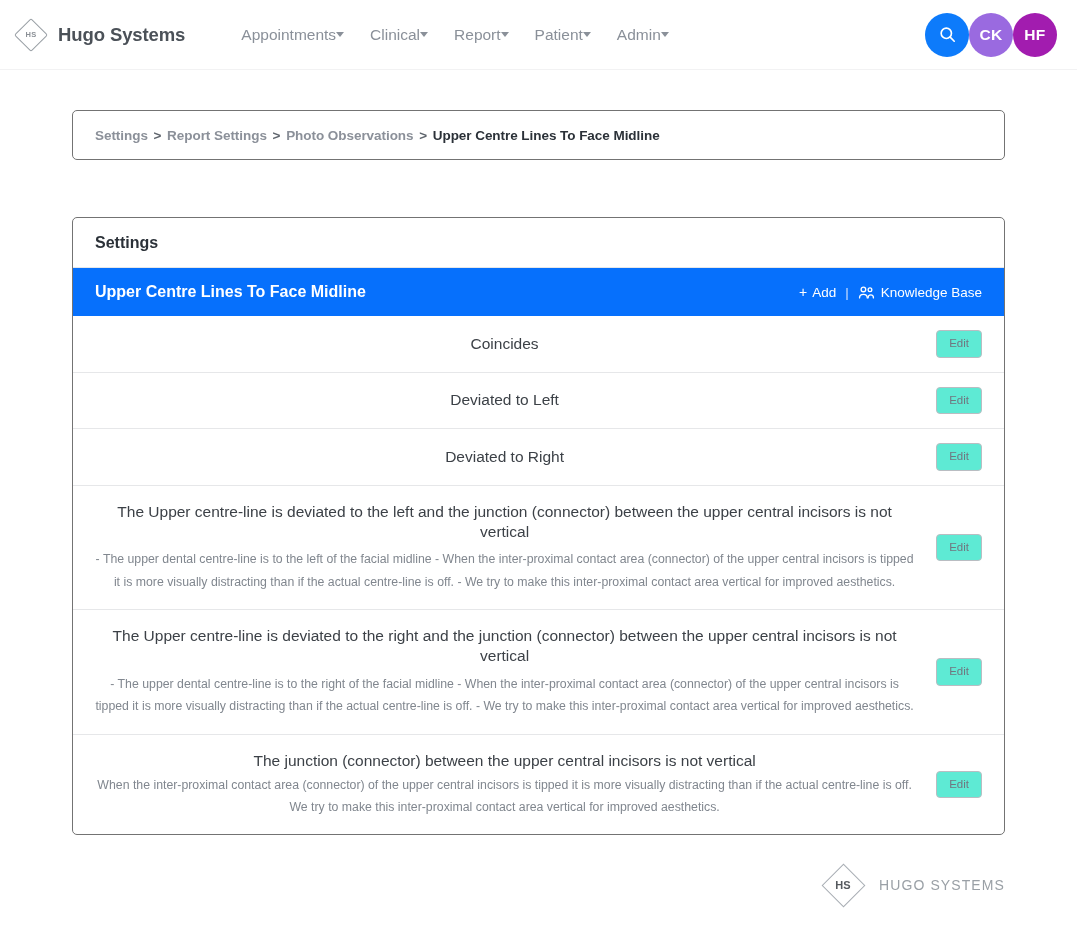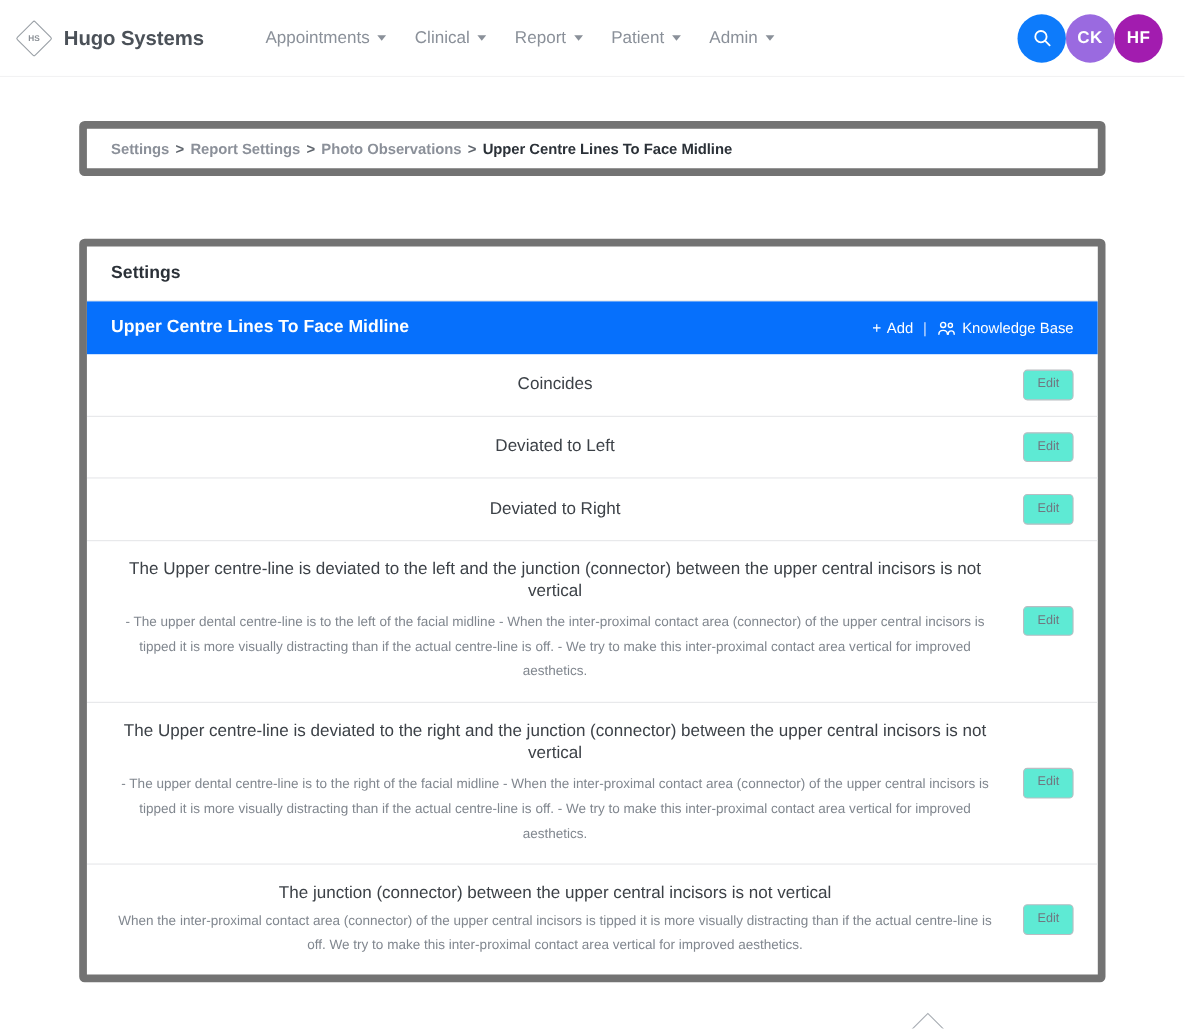--- a/index.html
+++ b/index.html
@@ -47,21 +47,21 @@
     color: #4b5158;
     letter-spacing: -.1px;
   }
   .nav-links {
     display: flex;
     align-items: center;
     gap: 26px;
     margin-left: 56px;
   }
   .nav-item {
-    display: flex; align-items: center; gap: 7px;
+    display: flex; align-items: center; 
     font-size: 15.5px;
     color: #8a9099;
     cursor: pointer;
     white-space: nowrap;
   }
   .caret {
     width: 0; height: 0;
     border-left: 4.5px solid transparent;
     border-right: 4.5px solid transparent;
     border-top: 5px solid #8a9099;
@@ -84,21 +84,21 @@
   }
   .search-btn { background: #0d7bfb; }
   .avatar-ck { background: #9a6ae0; }
   .avatar-hf { background: #a21caf; }
 
   
   .page { padding: 0 72px; }
 
   .card {
     background: #fff;
-    border: 7px solid #737373;
+    border: 1px solid #737373;
     border-radius: 5px;
   }
   .breadcrumb-card {
     margin-top: 40px;
     height: 50px;
     display: flex;
     align-items: center;
     padding: 0 22px;
   }
   .breadcrumb {

